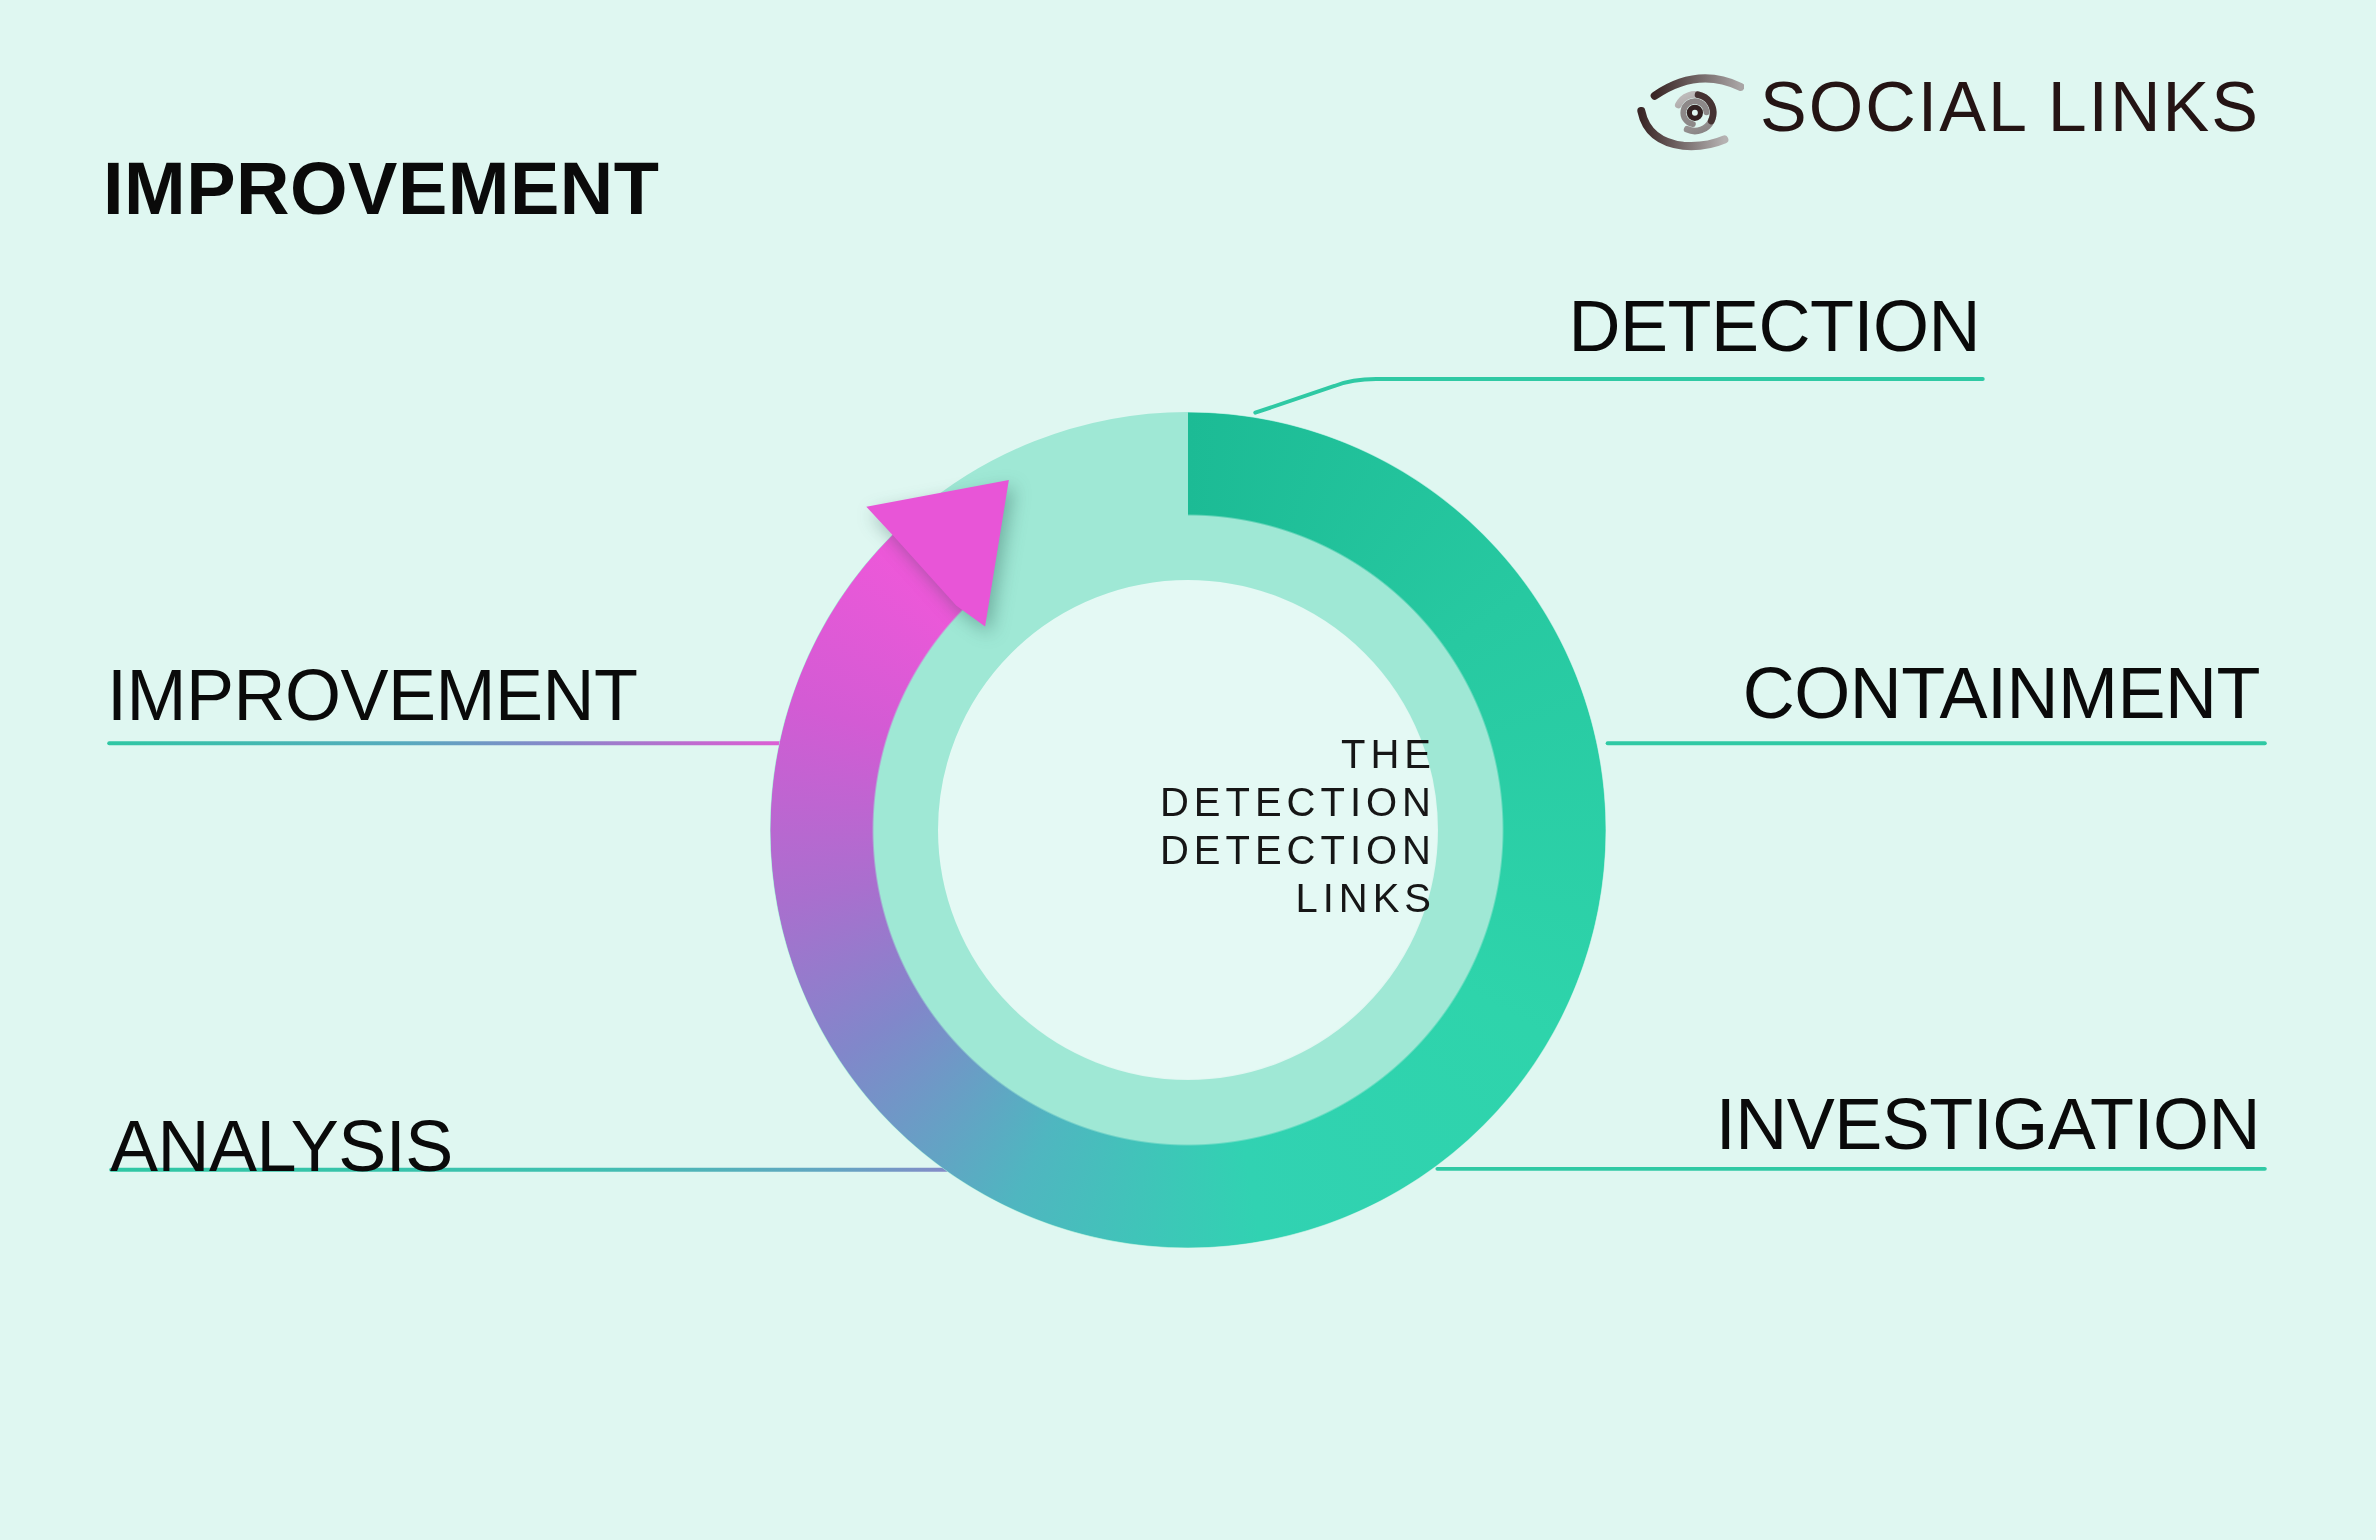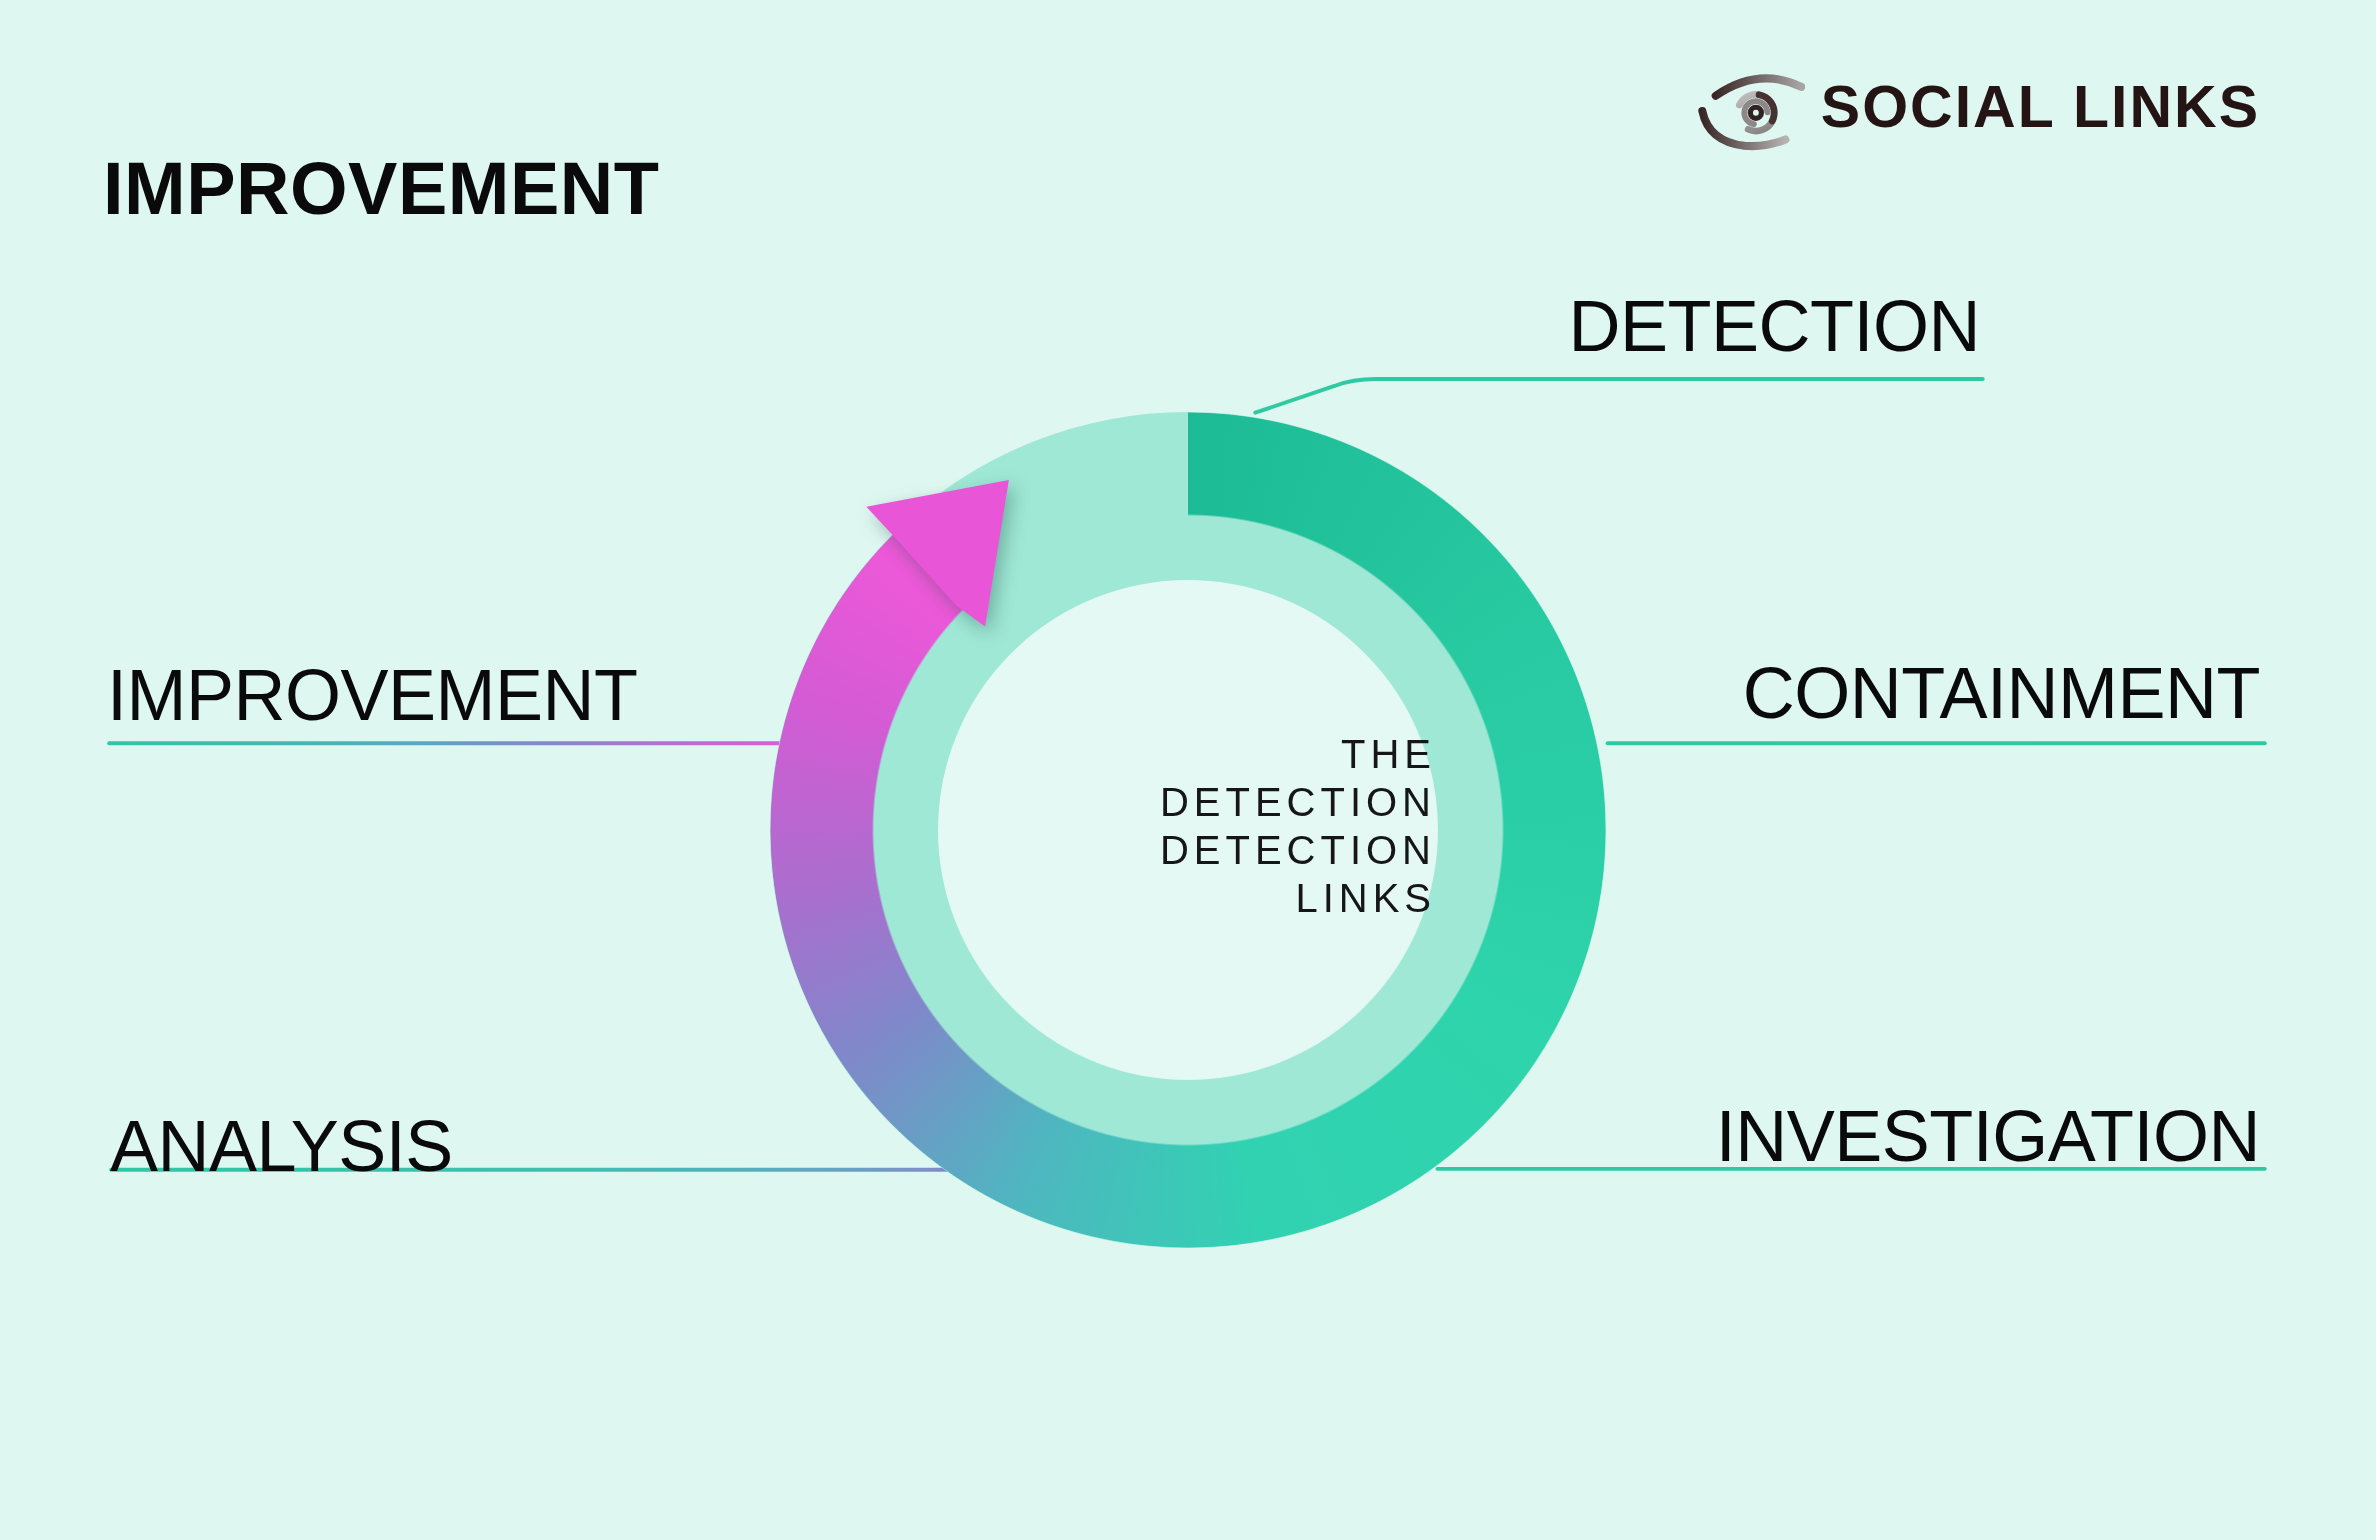--- a/index.html
+++ b/index.html
@@ -12,21 +12,21 @@
     position:relative;overflow:hidden;background:var(--background);
     font-family:"Liberation Sans",sans-serif;color:var(--text_dark);
   }
   
   .title{
     position:absolute;left:103px;top:57px;
     font-size:74px;line-height:88px;font-weight:700;letter-spacing:0.5px;
   }
   
   .logo{position:absolute;top:55px;right:116px;display:flex;align-items:center;gap:16px;height:103px;}
-  .logo-text{font-size:59px;font-weight:700;letter-spacing:2px;color:var(--logo_dark);}
+  .logo-text{font-size:70px;font-weight:400;letter-spacing:2px;color:var(--logo_dark);}
   
   .ring-wrap{position:absolute;left:770px;top:412px;width:836px;height:836px;}
   .ring-light{
     position:absolute;inset:0;border-radius:50%;
     border:168px solid var(--ring_light);
   }
   .center-disc{
     position:absolute;left:168px;top:168px;width:499px;height:499px;border-radius:50%;
     background:var(--center_circle);
   }
@@ -46,21 +46,21 @@
   
   .center-label{
     position:absolute;left:941px;top:730px;width:495px;
     text-align:right;font-size:40px;line-height:48px;letter-spacing:5px;
     font-weight:400;color:#161616;
   }
   
   .stage{position:absolute;font-size:72px;font-weight:400;letter-spacing:-0.5px;white-space:nowrap;}
   .stage.detection{top:285px;right:396px;}
   .stage.containment{top:652px;right:116px;}
-  .stage.investigation{top:1083px;right:116px;margin-top:12px;}
+  .stage.investigation{top:1083px;right:116px;}
   .stage.improvement{top:654px;left:107px;}
   .stage.analysis{top:1105px;left:110px;}
 </style>
 </head>
 <body>
 
 <h1 class="title">
   <br>
   <span>IMPROVEMENT</span>
 </h1>

